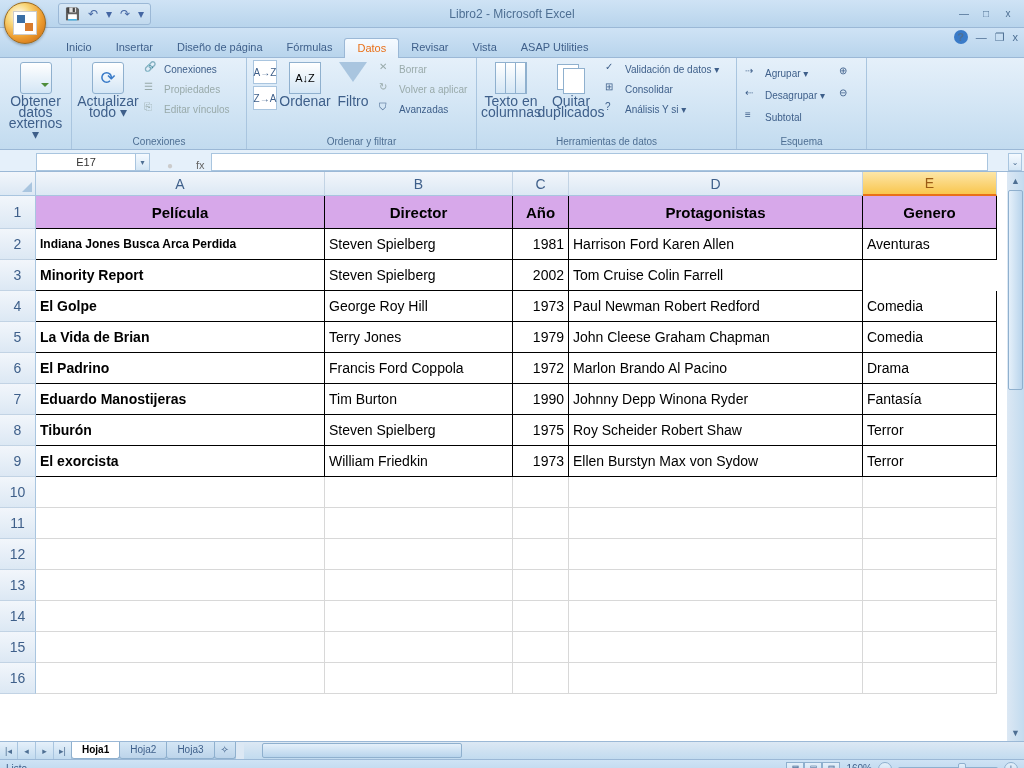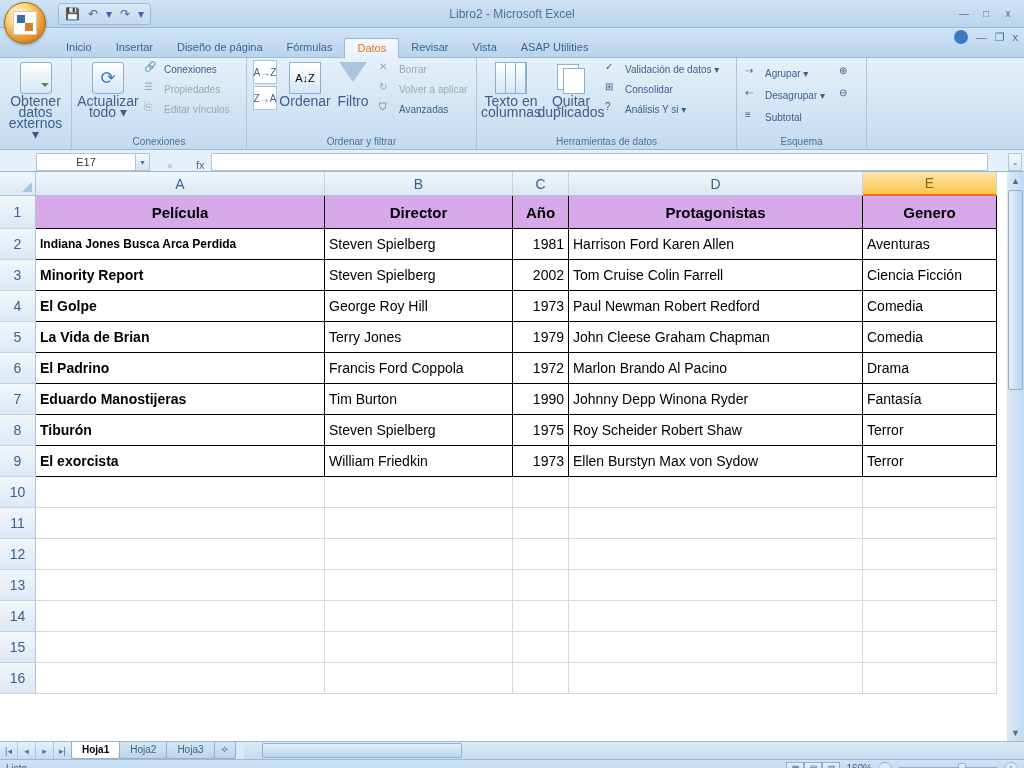--- a/index.html
+++ b/index.html
@@ -324,21 +324,20 @@
         <div class="cell cw-B datacell">Steven Spielberg</div>
         <div class="cell cw-C datacell right">1981</div>
         <div class="cell cw-D datacell">Harrison Ford Karen Allen</div>
         <div class="cell cw-E datacell">Aventuras</div>
       </div>
       <div class="row">
         <div class="cell cw-A datacell bold">Minority Report</div>
         <div class="cell cw-B datacell">Steven Spielberg</div>
         <div class="cell cw-C datacell right">2002</div>
         <div class="cell cw-D datacell">Tom Cruise  Colin Farrell</div>
-        <div class="cell cw-E datacell">Ciencia Ficción</div>
       </div>
       <div class="row">
         <div class="cell cw-A datacell bold">El Golpe</div>
         <div class="cell cw-B datacell">George Roy Hill</div>
         <div class="cell cw-C datacell right">1973</div>
         <div class="cell cw-D datacell">Paul Newman Robert Redford</div>
         <div class="cell cw-E datacell">Comedia</div>
       </div>
       <div class="row">
         <div class="cell cw-A datacell bold">La Vida de Brian</div>

